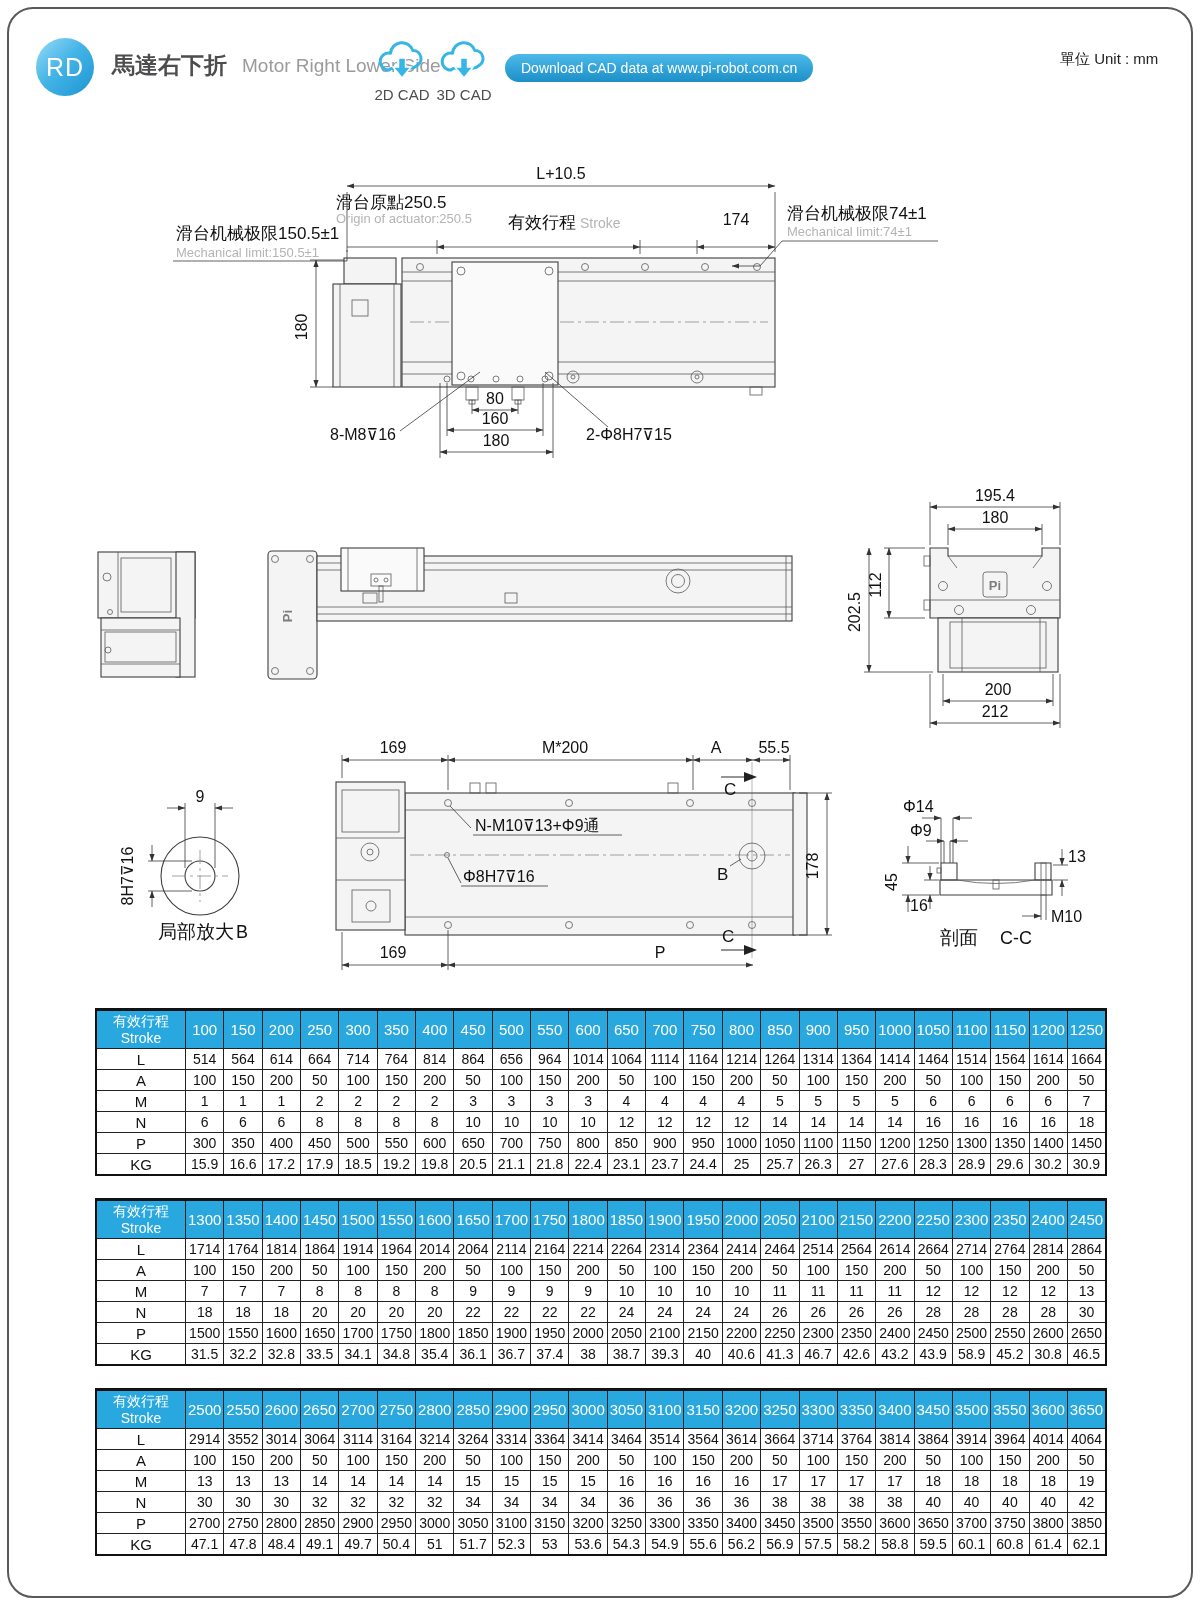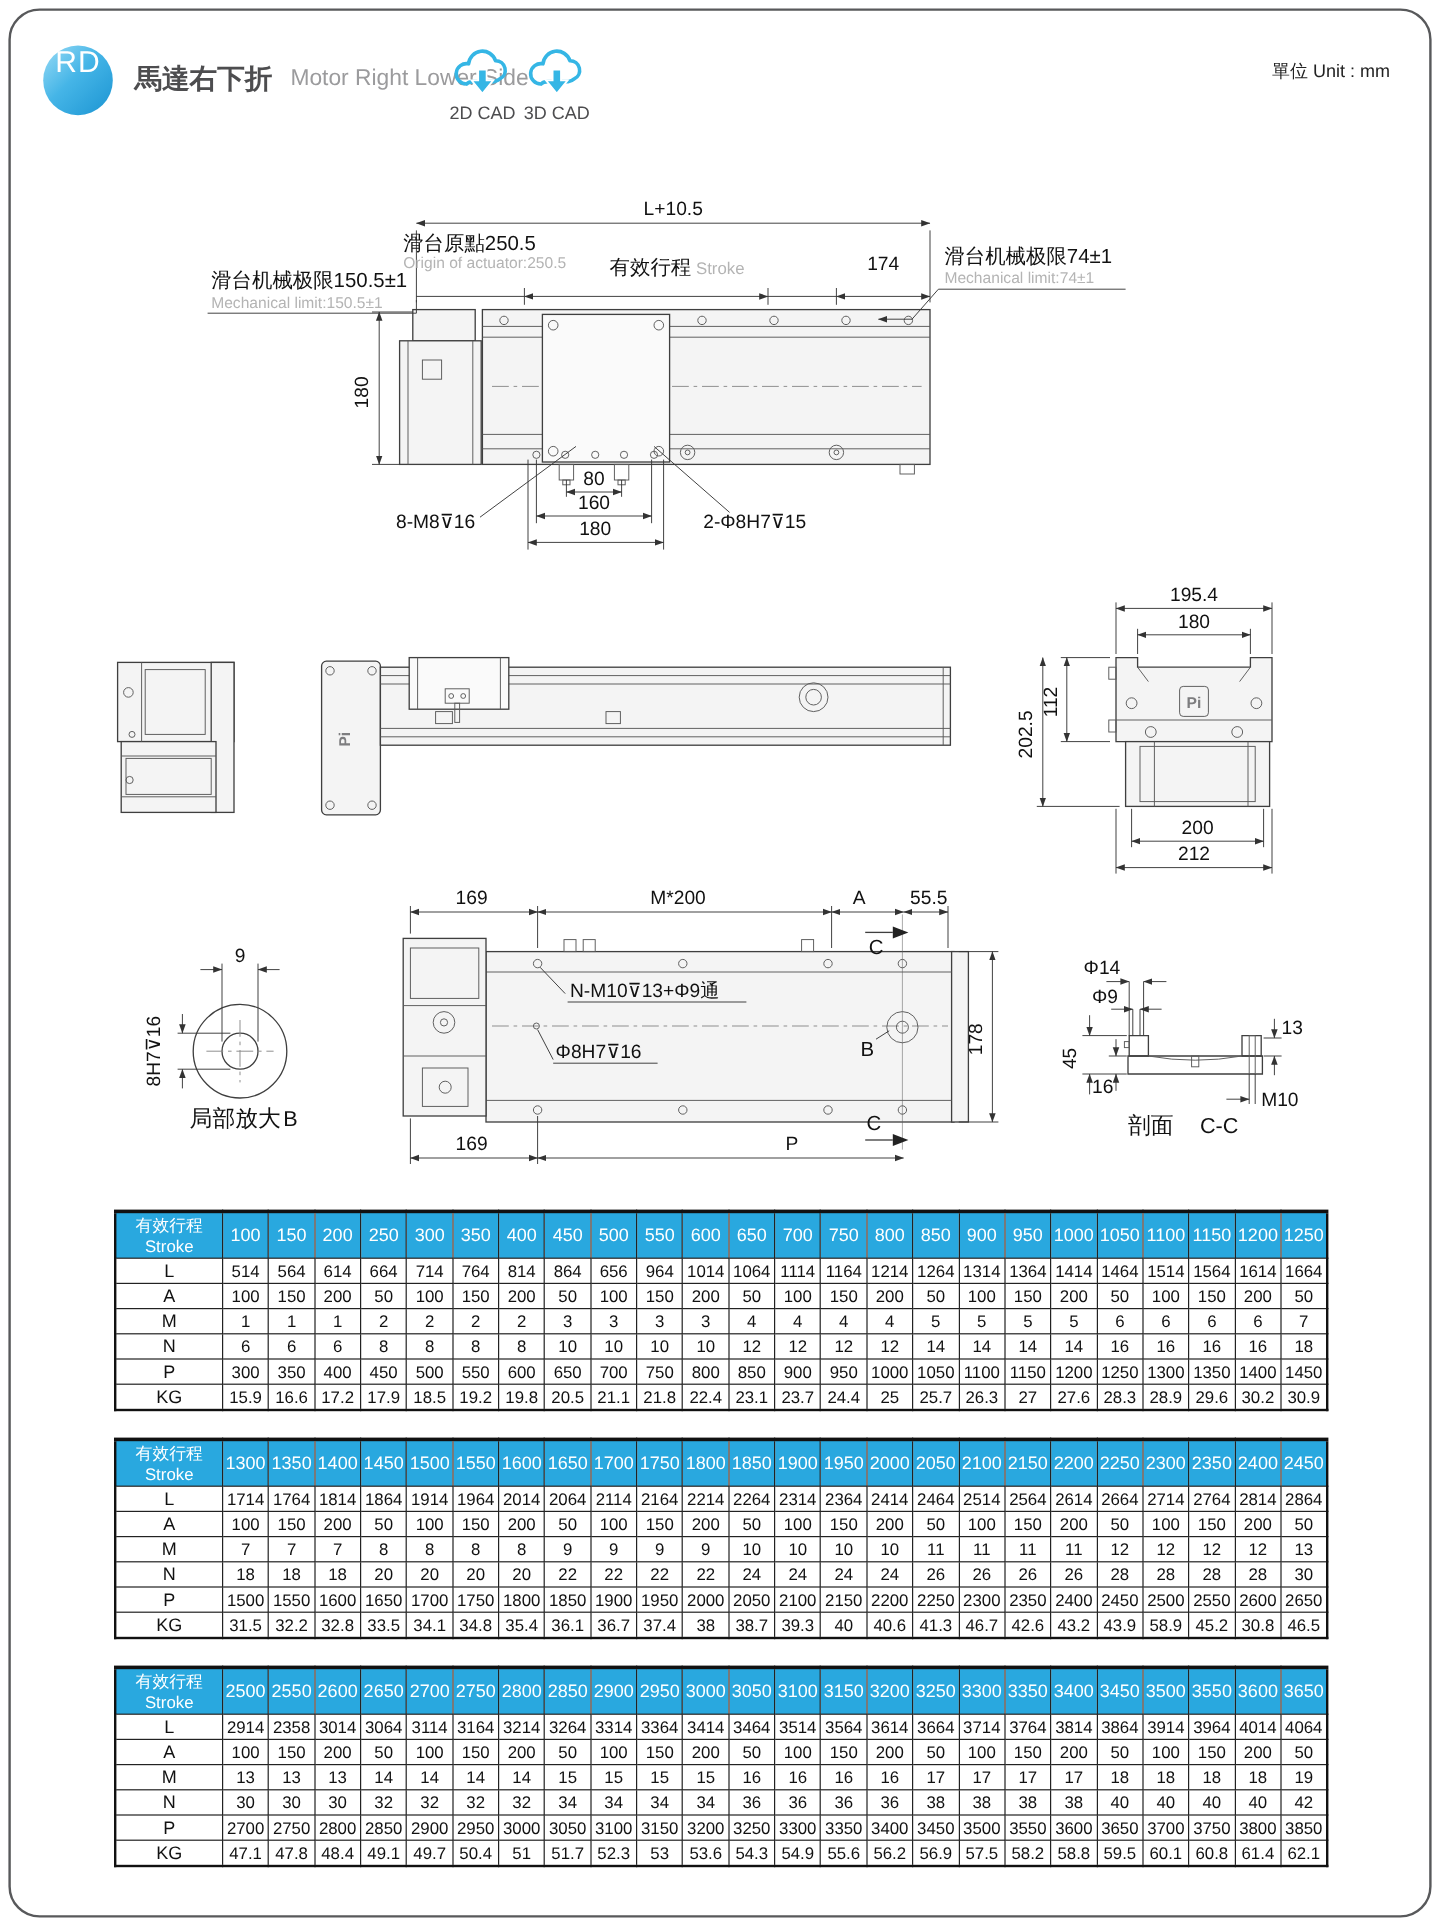--- a/index.html
+++ b/index.html
@@ -2,21 +2,21 @@
 <html><head>
 <meta charset="utf-8">
 <style>
   html,body{margin:0;padding:0;background:#fff;}
   body{width:1200px;height:1605px;position:relative;font-family:"Liberation Sans","DejaVu Sans",sans-serif;color:#111;overflow:hidden;}
   .frame{position:absolute;left:7px;top:7px;right:7px;bottom:7px;border:2px solid #58595b;border-radius:26px;pointer-events:none;}
   
   .hdr{position:absolute;left:0;top:0;width:1200px;height:110px;}
   .badge{position:absolute;left:36px;top:38px;width:58px;height:58px;border-radius:50%;
     background:linear-gradient(135deg,#9adcf6 0%,#45b5e7 45%,#1b94d2 100%);
-    color:#fff;font-size:25px;display:flex;justify-content:center;letter-spacing:1px;}
+    color:#fff;font-size:25px;display:flex;align-items:center;justify-content:center;letter-spacing:1px;}
   .tzh{position:absolute;left:112px;top:50px;font-size:23px;color:#4d4d4f;font-weight:700;}
   .ten{position:absolute;left:242px;top:55px;font-size:19px;color:#9b9b9d;}
   .cloud{position:absolute;top:36px;width:48px;height:48px;}
   .cloudlab{position:absolute;top:86px;width:60px;text-align:center;font-size:15px;color:#4d4d4f;}
   .banner{position:absolute;left:505px;top:54px;height:28px;line-height:28px;padding:0 16px;border-radius:14px;
     background:linear-gradient(#4cb9e9,#1d8fc8);color:#fff;font-size:14px;}
   .unit{position:absolute;left:1032px;top:50px;font-size:15px;color:#222;margin-left:28px;}
   
   svg.drawing{position:absolute;left:0;top:120px;}
   .face{fill:#f4f4f4;stroke:#3f3f3f;stroke-width:1.1;}
@@ -59,20 +59,21 @@
     <path d="M11 32 a8.5 8.5 0 1 1 1.5-16.8 a11.5 11.5 0 0 1 22.4-2.6 a8 8 0 0 1 3.6 15.2 q-2 1.8 -5 2.2 h-17 q-4 0 -5.5 2" fill="none" stroke="#35b6e5" stroke-width="3" stroke-linecap="round" stroke-linejoin="round"></path>
     <path d="M20.5 20 h7 v9 h5.5 l-9 11 l-9 -11 h5.5 z" fill="#35b6e5" stroke="#fff" stroke-width="1.5"></path>
   </svg>
   <svg class="cloud" style="left:440px" viewBox="0 0 48 44">
     <path d="M11 32 a8.5 8.5 0 1 1 1.5-16.8 a11.5 11.5 0 0 1 22.4-2.6 a8 8 0 0 1 3.6 15.2 q-2 1.8 -5 2.2 h-17 q-4 0 -5.5 2" fill="none" stroke="#35b6e5" stroke-width="3" stroke-linecap="round" stroke-linejoin="round"></path>
     <path d="M20.5 20 h7 v9 h5.5 l-9 11 l-9 -11 h5.5 z" fill="#35b6e5" stroke="#fff" stroke-width="1.5"></path>
   </svg>
   <div class="cloudlab" style="left:372px">2D CAD</div>
   <div class="cloudlab" style="left:434px">3D CAD</div>
 
+  <div class="banner">Download CAD data at www.pi-robot.com.cn</div>
   <div class="unit">單位 Unit : mm</div>
 </div>
 
 <svg class="drawing" width="1200" height="870" viewBox="0 120 1200 870">
   <defs>
     <marker id="ar" viewBox="0 0 10 10" refX="9.2" refY="5" markerWidth="10" markerHeight="10" orient="auto-start-reverse">
       <path d="M0 1.6 L9.5 5 L0 8.4 z" fill="#333"></path>
     </marker>
     <pattern id="hatch" width="5" height="5" patternUnits="userSpaceOnUse" patternTransform="rotate(45)">
       <line x1="0" y1="0" x2="0" y2="5" stroke="#777" stroke-width="1"></line>
@@ -827,21 +828,21 @@
         <th>3500</th>
         <th>3550</th>
         <th>3600</th>
         <th>3650</th>
       </tr>
     </thead>
     <tbody>
       <tr>
         <th>L</th>
         <td>2914</td>
-        <td>2358</td>
+        <td>3552</td>
         <td>3014</td>
         <td>3064</td>
         <td>3114</td>
         <td>3164</td>
         <td>3214</td>
         <td>3264</td>
         <td>3314</td>
         <td>3364</td>
         <td>3414</td>
         <td>3464</td>

